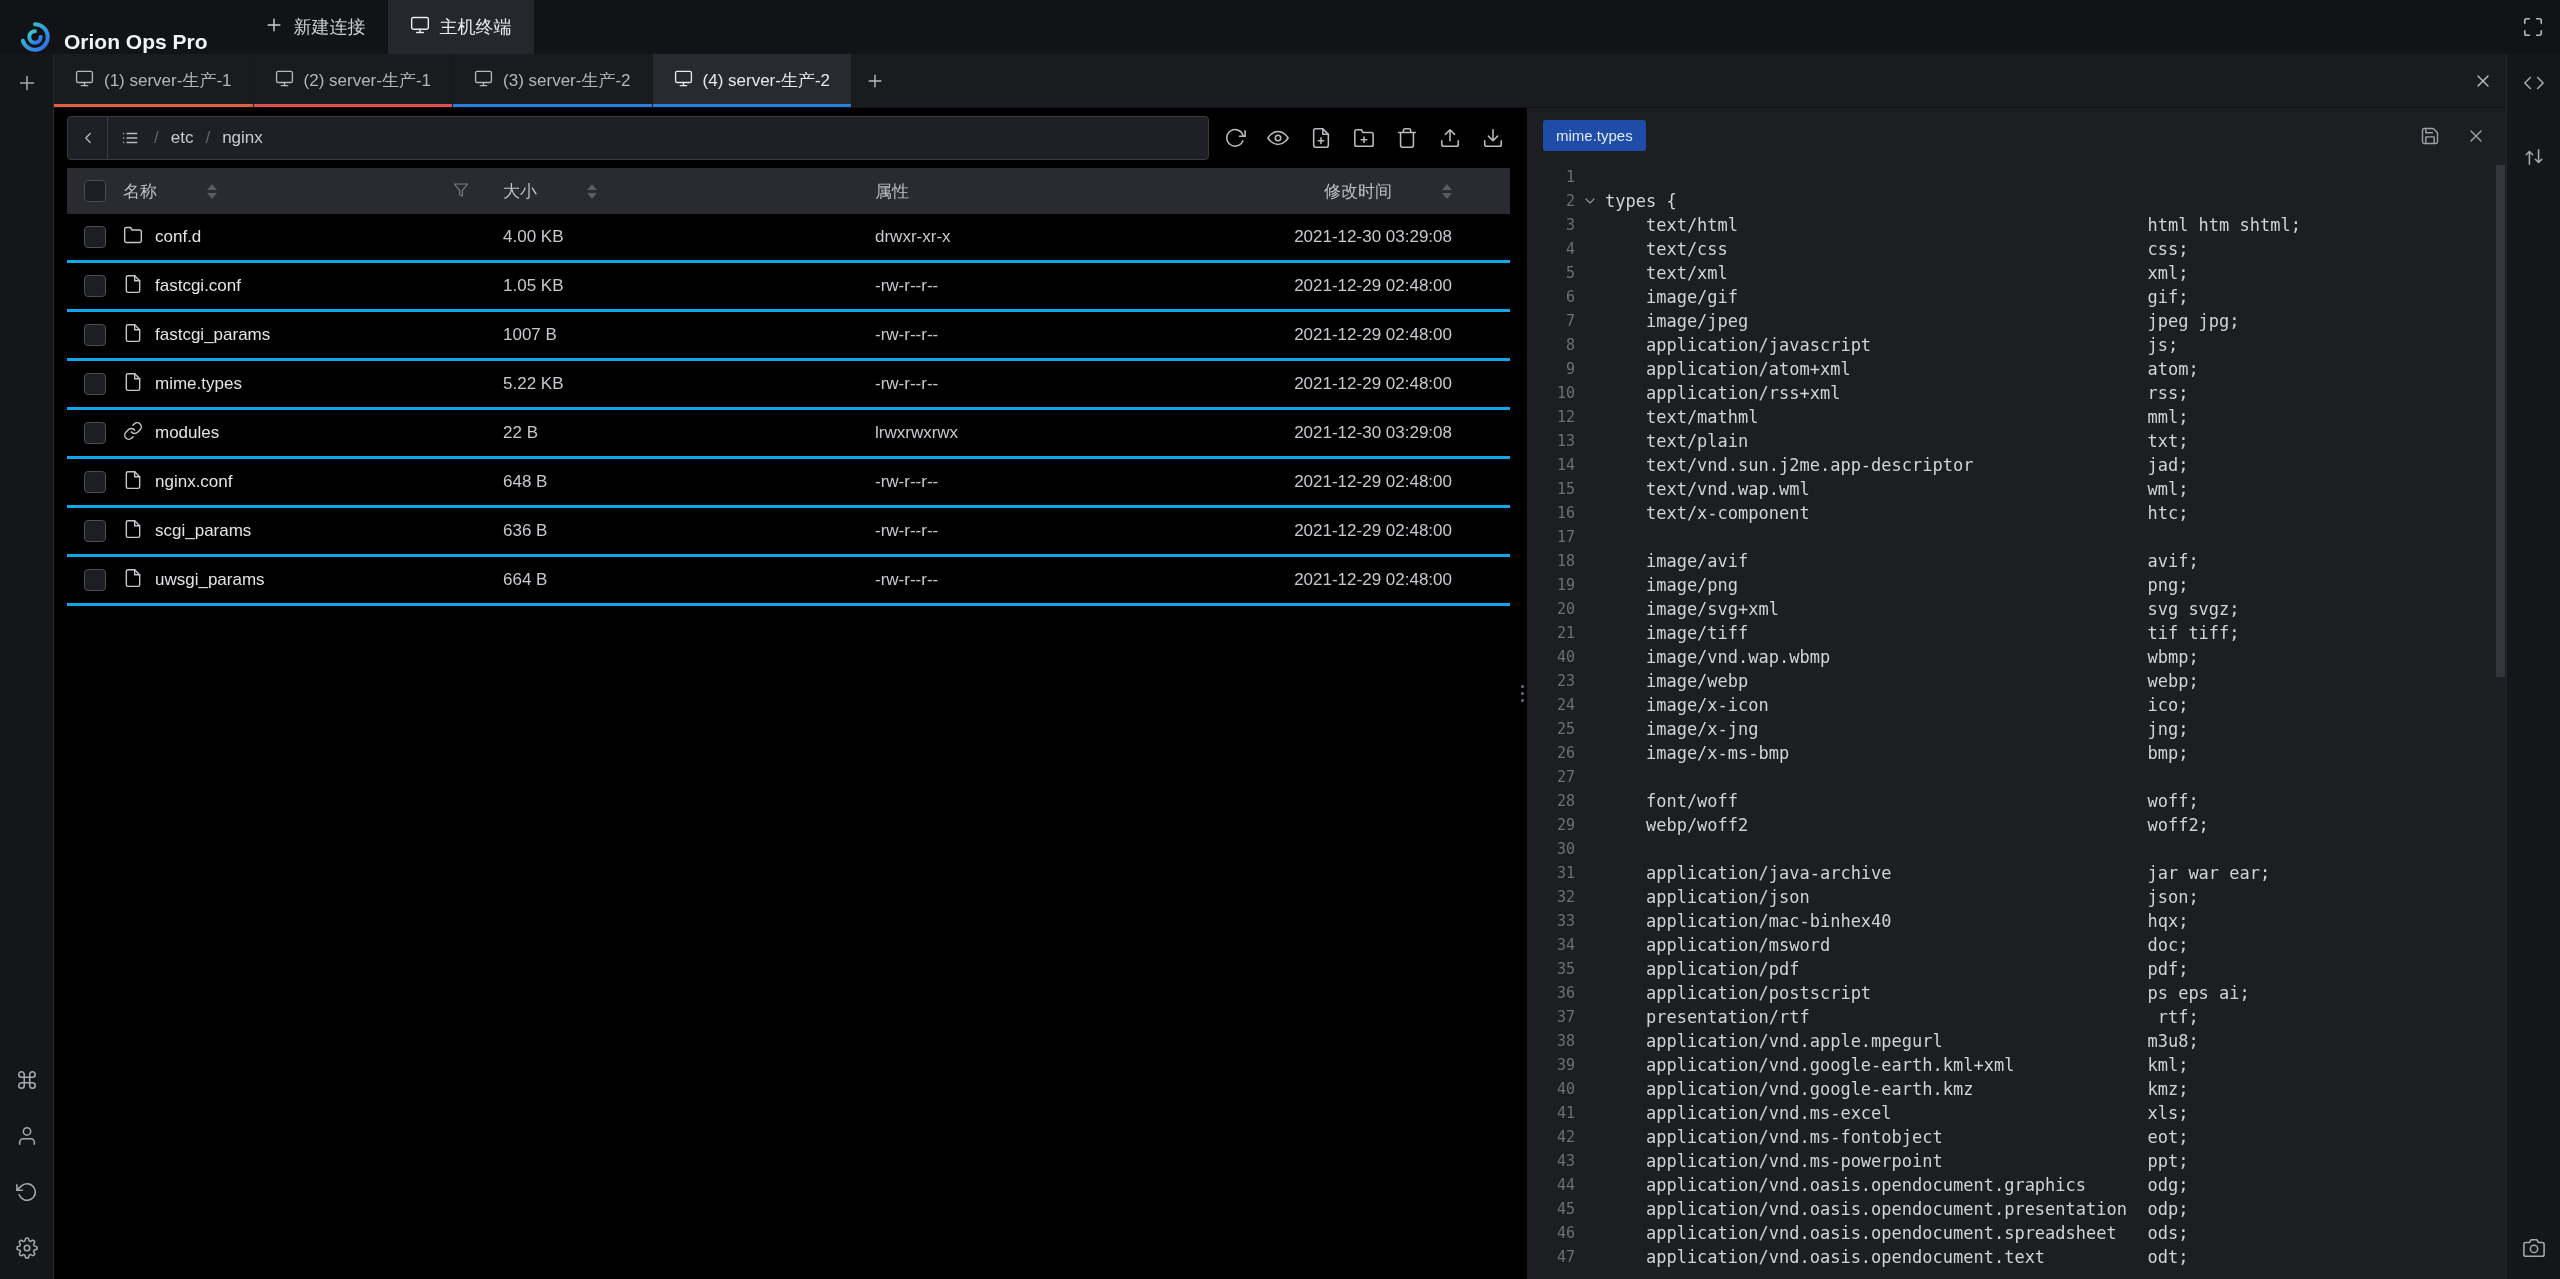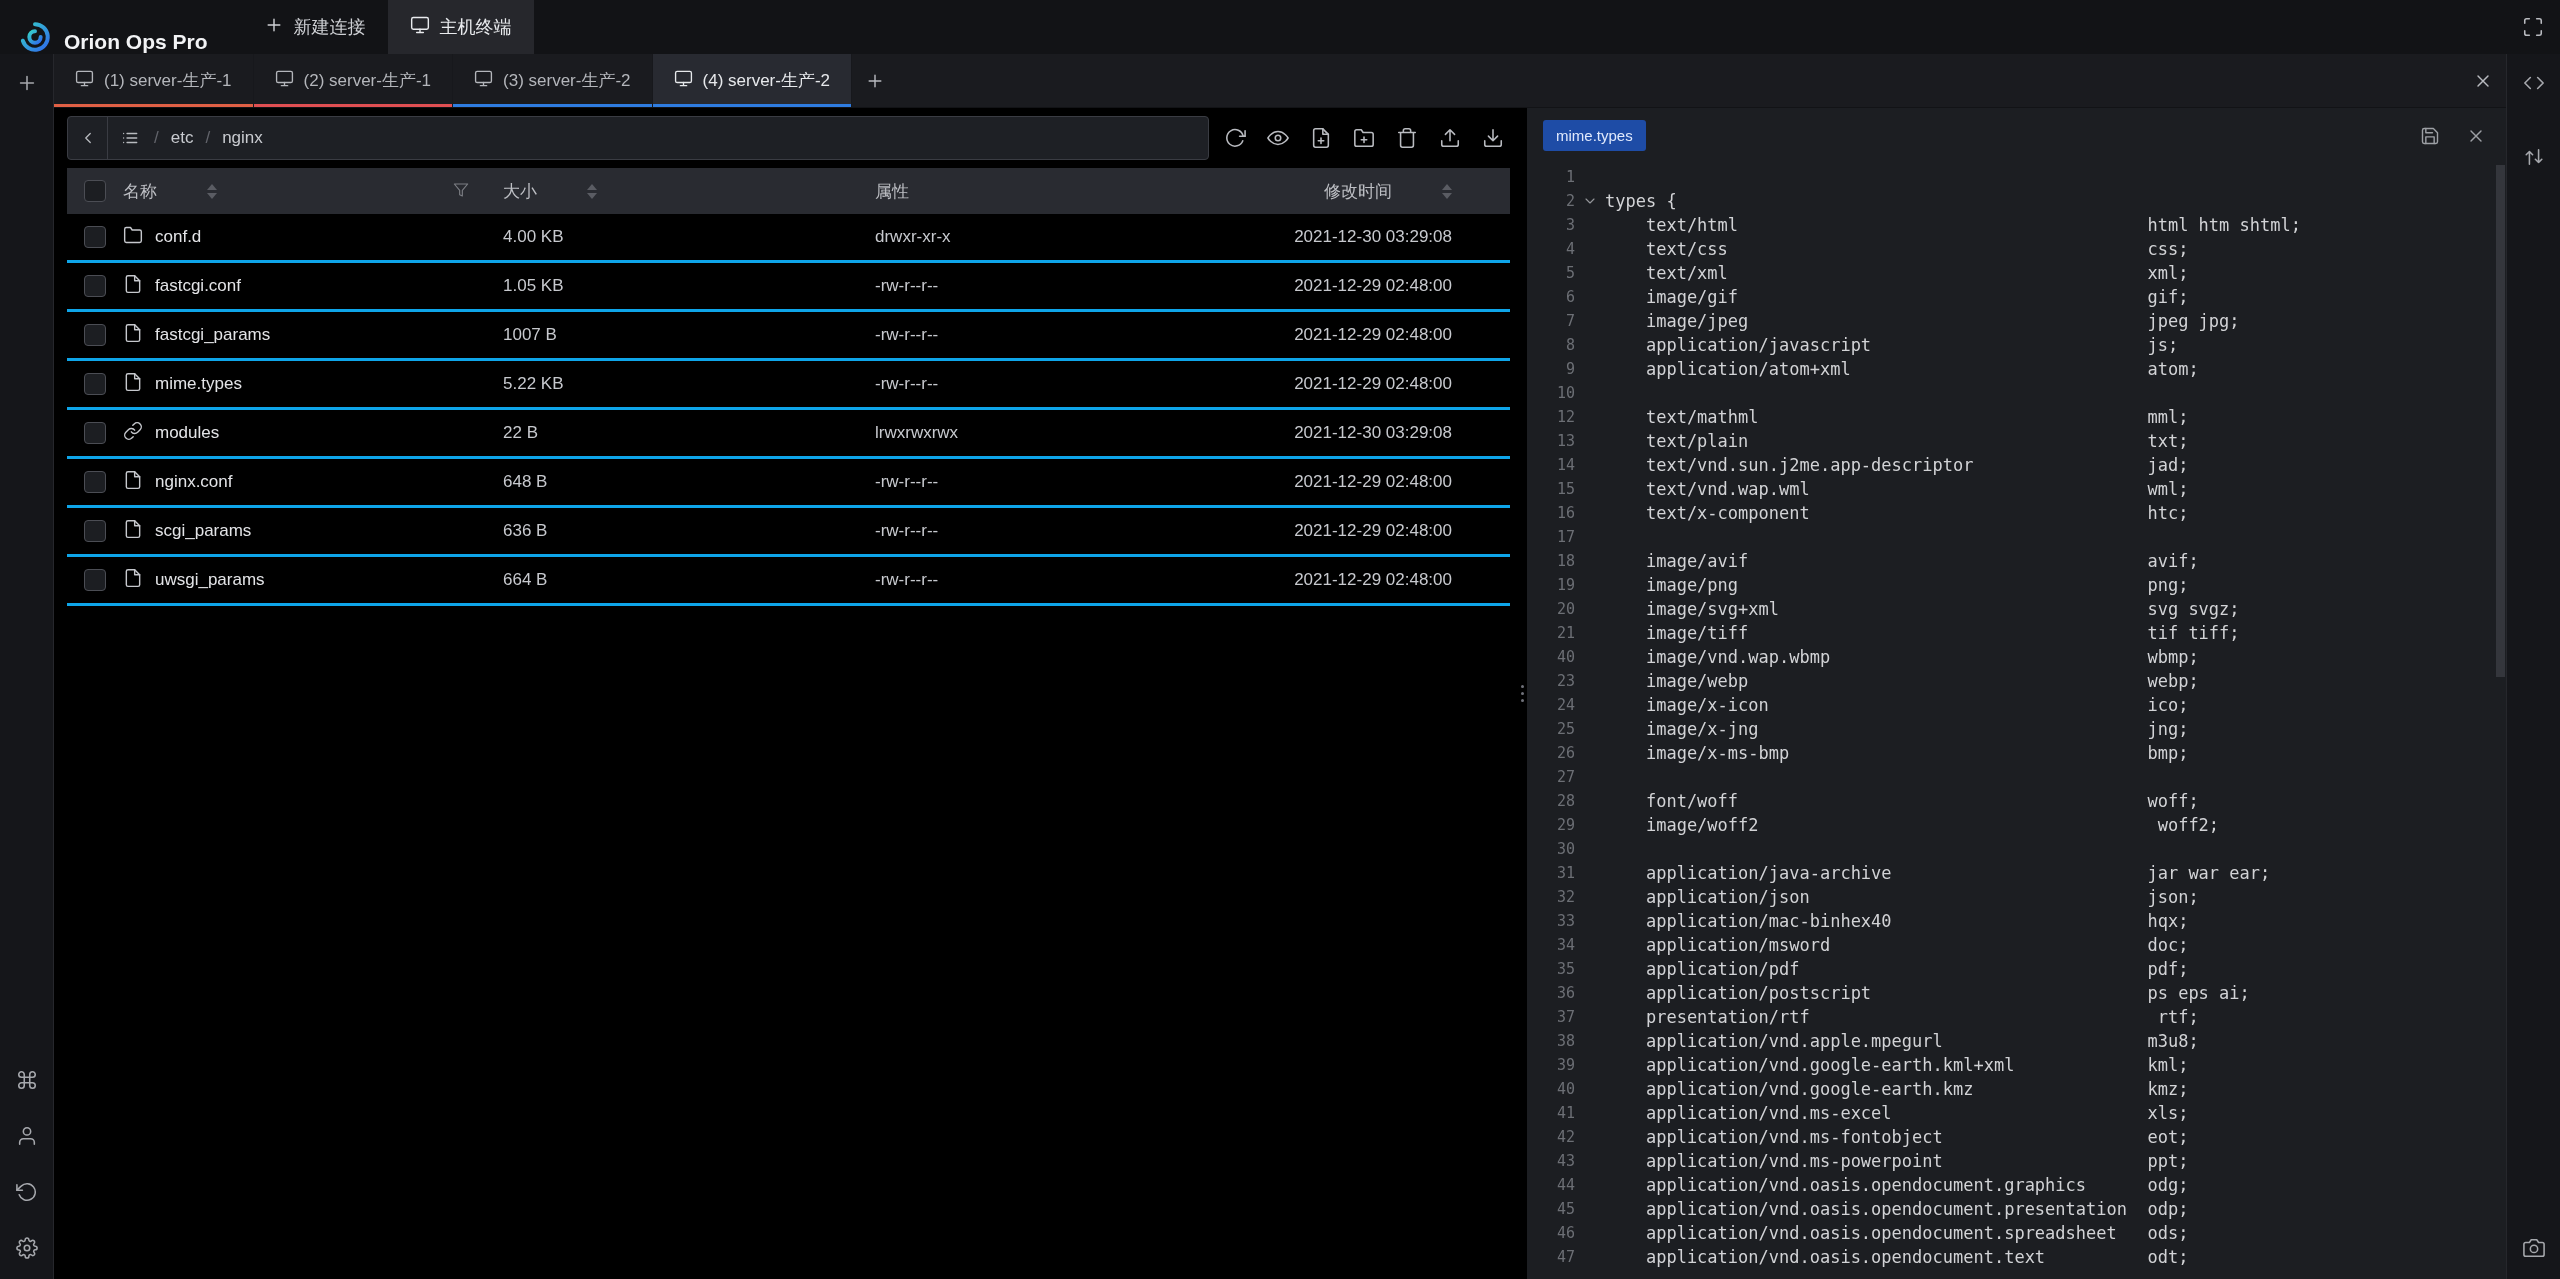--- a/index.html
+++ b/index.html
@@ -482,39 +482,39 @@
               <div class="code-line"><span class="ln">2</span><span class="fold-col"><svg viewBox="0 0 24 24" fill="none" stroke="currentColor" stroke-width="1.7" stroke-linecap="round" stroke-linejoin="round">
                     <path d="M6 9l6 6 6-6"></path>
                   </svg></span><span class="code-text">types {</span></div>
               <div class="code-line"><span class="ln">3</span><span class="fold-col"></span><span class="code-text">    text/html                                        html htm shtml;</span></div>
               <div class="code-line"><span class="ln">4</span><span class="fold-col"></span><span class="code-text">    text/css                                         css;</span></div>
               <div class="code-line"><span class="ln">5</span><span class="fold-col"></span><span class="code-text">    text/xml                                         xml;</span></div>
               <div class="code-line"><span class="ln">6</span><span class="fold-col"></span><span class="code-text">    image/gif                                        gif;</span></div>
               <div class="code-line"><span class="ln">7</span><span class="fold-col"></span><span class="code-text">    image/jpeg                                       jpeg jpg;</span></div>
               <div class="code-line"><span class="ln">8</span><span class="fold-col"></span><span class="code-text">    application/javascript                           js;</span></div>
               <div class="code-line"><span class="ln">9</span><span class="fold-col"></span><span class="code-text">    application/atom+xml                             atom;</span></div>
-              <div class="code-line"><span class="ln">10</span><span class="fold-col"></span></div>
+              <div class="code-line"><span class="ln">10</span><span class="fold-col"></span><span class="code-text">    application/rss+xml                              rss;</span></div>
               <div class="code-line"><span class="ln">12</span><span class="fold-col"></span><span class="code-text">    text/mathml                                      mml;</span></div>
               <div class="code-line"><span class="ln">13</span><span class="fold-col"></span><span class="code-text">    text/plain                                       txt;</span></div>
               <div class="code-line"><span class="ln">14</span><span class="fold-col"></span><span class="code-text">    text/vnd.sun.j2me.app-descriptor                 jad;</span></div>
               <div class="code-line"><span class="ln">15</span><span class="fold-col"></span><span class="code-text">    text/vnd.wap.wml                                 wml;</span></div>
               <div class="code-line"><span class="ln">16</span><span class="fold-col"></span><span class="code-text">    text/x-component                                 htc;</span></div>
               <div class="code-line"><span class="ln">17</span><span class="fold-col"></span><span class="code-text"></span></div>
               <div class="code-line"><span class="ln">18</span><span class="fold-col"></span><span class="code-text">    image/avif                                       avif;</span></div>
               <div class="code-line"><span class="ln">19</span><span class="fold-col"></span><span class="code-text">    image/png                                        png;</span></div>
               <div class="code-line"><span class="ln">20</span><span class="fold-col"></span><span class="code-text">    image/svg+xml                                    svg svgz;</span></div>
               <div class="code-line"><span class="ln">21</span><span class="fold-col"></span><span class="code-text">    image/tiff                                       tif tiff;</span></div>
               <div class="code-line"><span class="ln">40</span><span class="fold-col"></span><span class="code-text">    image/vnd.wap.wbmp                               wbmp;</span></div>
               <div class="code-line"><span class="ln">23</span><span class="fold-col"></span><span class="code-text">    image/webp                                       webp;</span></div>
               <div class="code-line"><span class="ln">24</span><span class="fold-col"></span><span class="code-text">    image/x-icon                                     ico;</span></div>
               <div class="code-line"><span class="ln">25</span><span class="fold-col"></span><span class="code-text">    image/x-jng                                      jng;</span></div>
               <div class="code-line"><span class="ln">26</span><span class="fold-col"></span><span class="code-text">    image/x-ms-bmp                                   bmp;</span></div>
               <div class="code-line"><span class="ln">27</span><span class="fold-col"></span><span class="code-text"></span></div>
               <div class="code-line"><span class="ln">28</span><span class="fold-col"></span><span class="code-text">    font/woff                                        woff;</span></div>
-              <div class="code-line"><span class="ln">29</span><span class="fold-col"></span><span class="code-text">    image/woff2                                       woff2;</span></div>
+              <div class="code-line"><span class="ln">29</span><span class="fold-col"></span><span class="code-text">    webp/woff2                                       woff2;</span></div>
               <div class="code-line"><span class="ln">30</span><span class="fold-col"></span><span class="code-text"></span></div>
               <div class="code-line"><span class="ln">31</span><span class="fold-col"></span><span class="code-text">    application/java-archive                         jar war ear;</span></div>
               <div class="code-line"><span class="ln">32</span><span class="fold-col"></span><span class="code-text">    application/json                                 json;</span></div>
               <div class="code-line"><span class="ln">33</span><span class="fold-col"></span><span class="code-text">    application/mac-binhex40                         hqx;</span></div>
               <div class="code-line"><span class="ln">34</span><span class="fold-col"></span><span class="code-text">    application/msword                               doc;</span></div>
               <div class="code-line"><span class="ln">35</span><span class="fold-col"></span><span class="code-text">    application/pdf                                  pdf;</span></div>
               <div class="code-line"><span class="ln">36</span><span class="fold-col"></span><span class="code-text">    application/postscript                           ps eps ai;</span></div>
               <div class="code-line"><span class="ln">37</span><span class="fold-col"></span><span class="code-text">    presentation/rtf                                  rtf;</span></div>
               <div class="code-line"><span class="ln">38</span><span class="fold-col"></span><span class="code-text">    application/vnd.apple.mpegurl                    m3u8;</span></div>
               <div class="code-line"><span class="ln">39</span><span class="fold-col"></span><span class="code-text">    application/vnd.google-earth.kml+xml             kml;</span></div>

